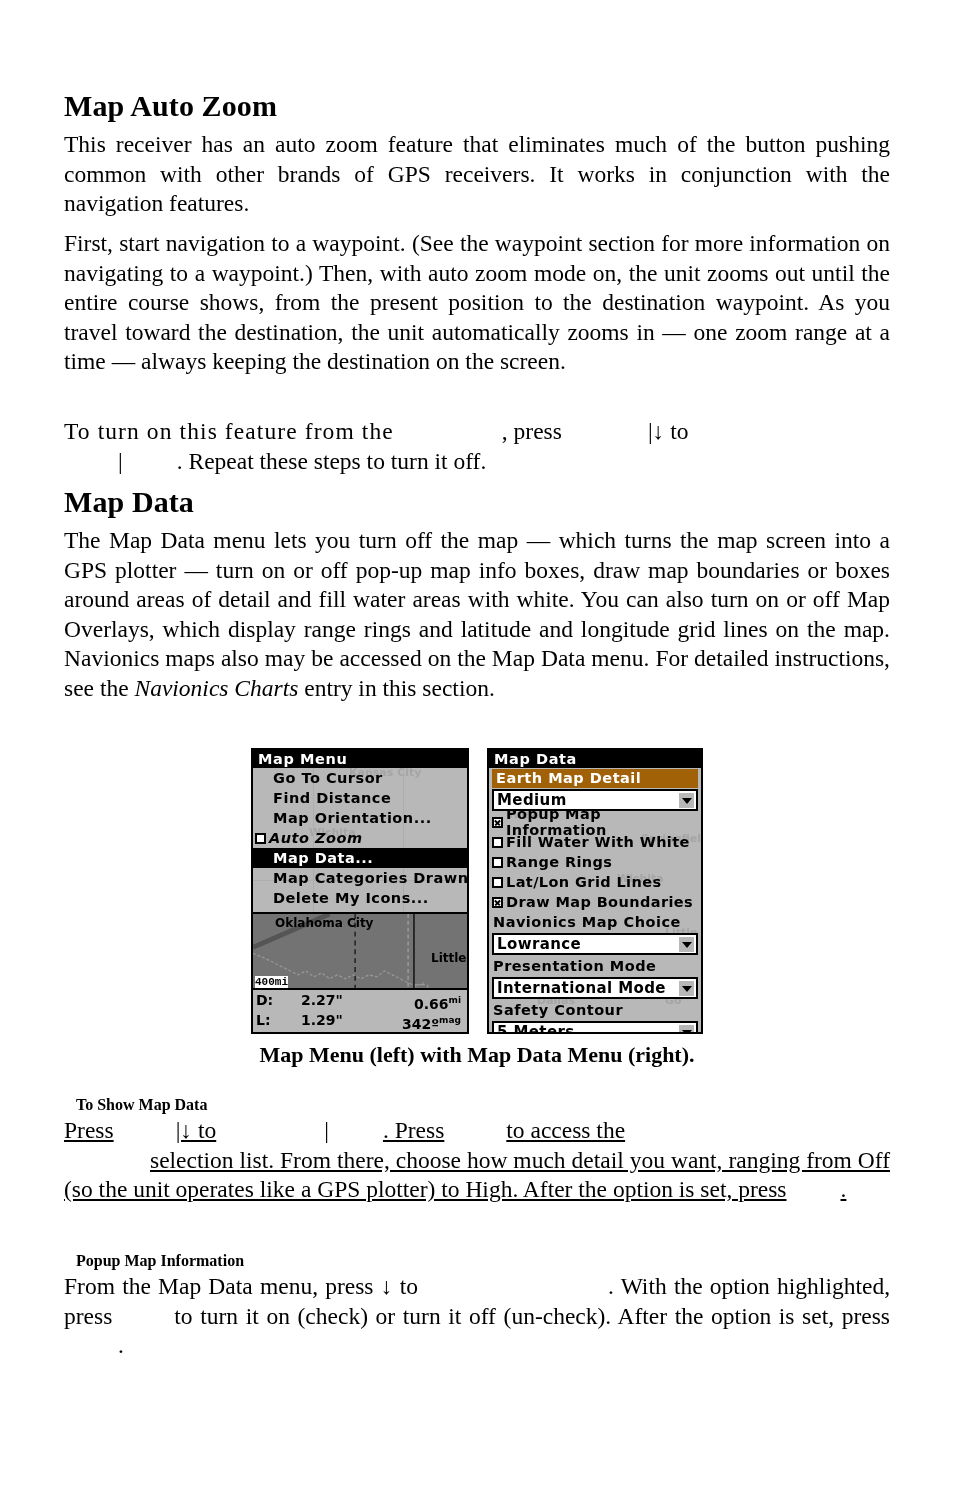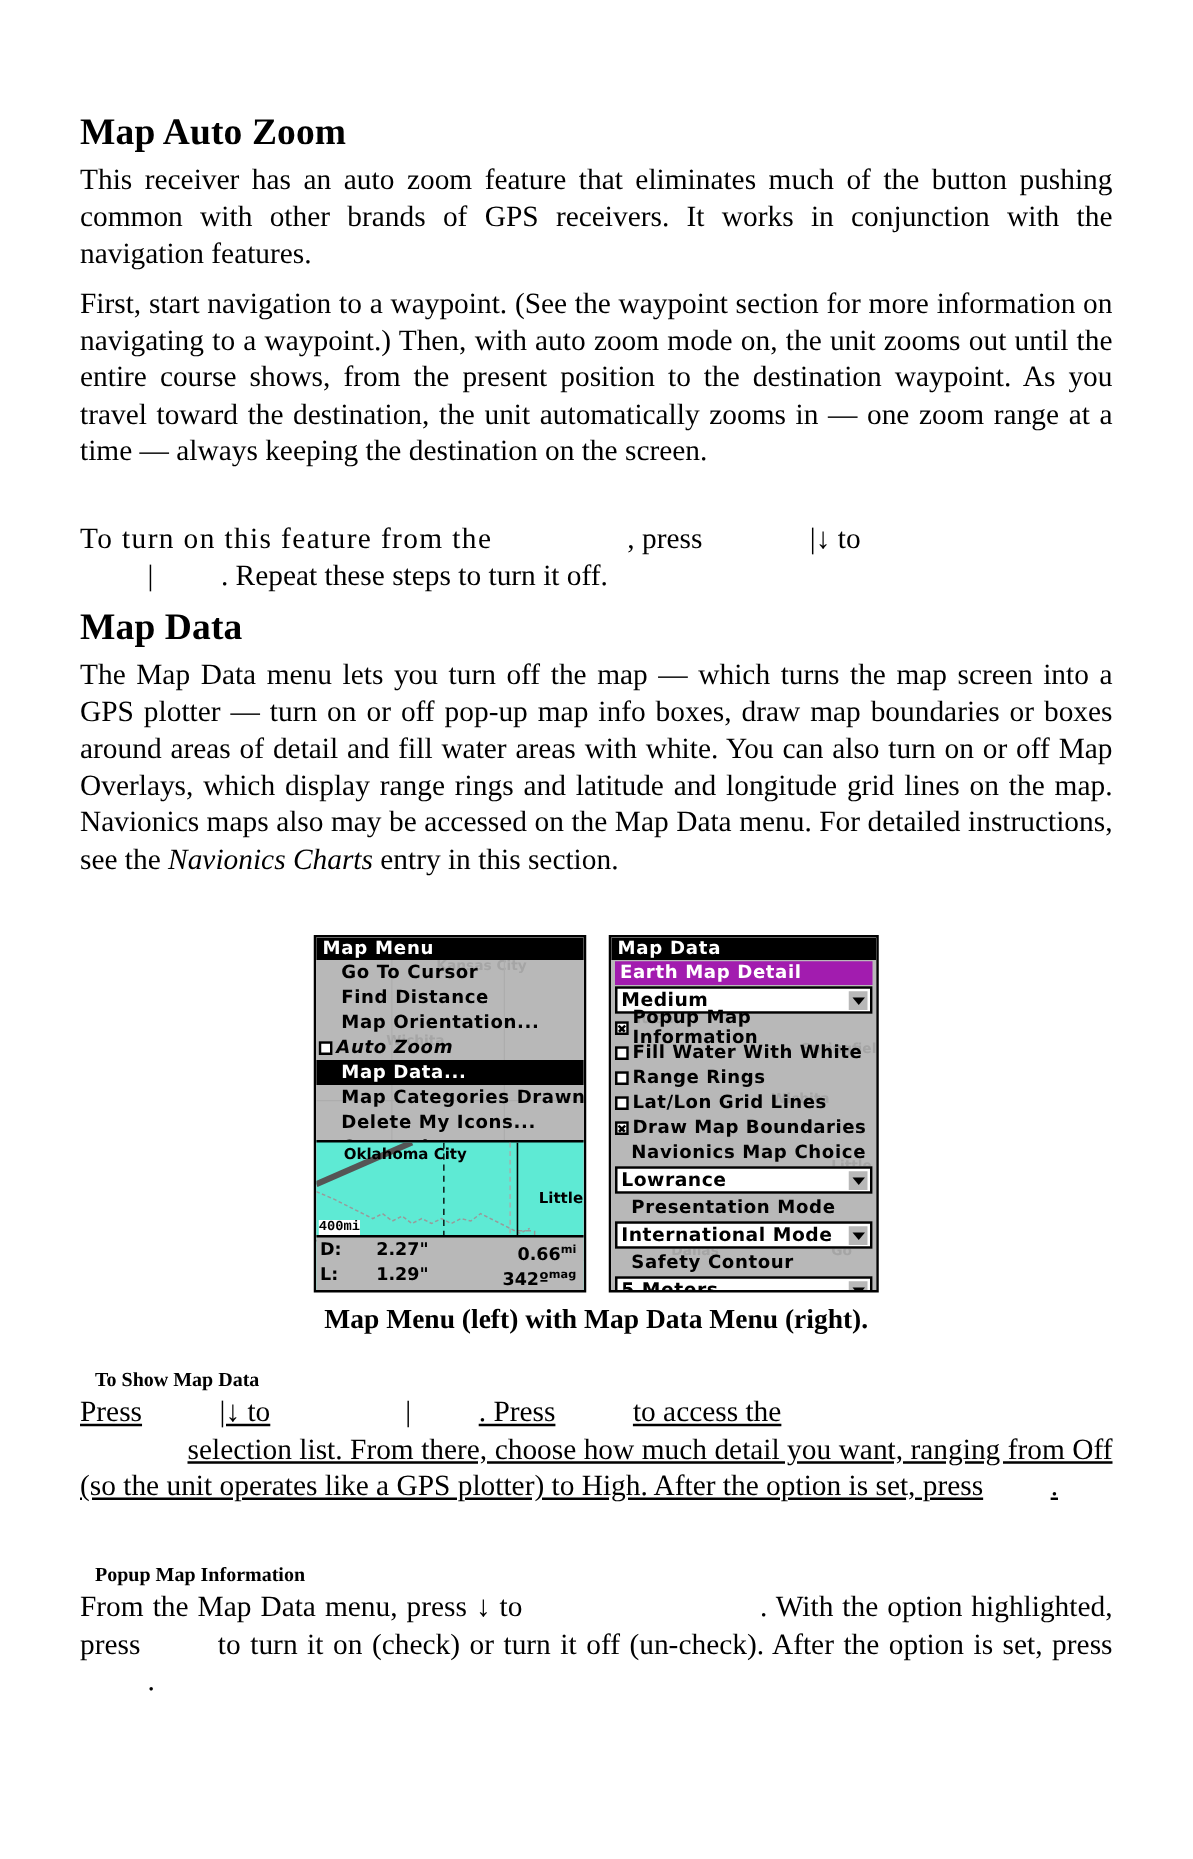--- a/index.html
+++ b/index.html
@@ -143,21 +143,21 @@
   }
   .cbox.on::before { transform: rotate(45deg); }
   .cbox.on::after  { transform: rotate(-45deg); }
 
   
   .mapview {
     position: absolute;
     left: 0; right: 0;
     top: 162px;
     bottom: 0;
-    background: #5eead4;
+    background: #737373;
     z-index: 4;
     border-top: 2px solid #000;
   }
   .mv-canvas { position: absolute; inset: 0; }
   .mv-label {
     position: absolute;
     font-size: 12px;
     font-weight: bold;
     color: #000;
     white-space: nowrap;
@@ -185,38 +185,38 @@
   .db-row { position: relative; height: 20px; line-height: 20px; }
   .db-k { position: absolute; left: 3px; }
   .db-v { position: absolute; left: 48px; }
   .db-v2 { position: absolute; right: 6px; text-align: right; }
   .sup { font-size: 9px; vertical-align: super; text-align: center; }
 
   
   .hdr-black {
     position: relative;
     z-index: 3;
-    background: #a21caf;
+    background: #a16207;
     color: #ffffff;
     font-size: 14.5px;
     font-weight: bold;
     height: 19px;
     line-height: 19px;
     padding-left: 4px;
     letter-spacing: 0.5px;
     margin: 1px 3px 0 3px;
   }
   .lbl-grey {
     position: relative;
     z-index: 3;
     font-size: 14.5px;
     font-weight: bold;
     height: 20px;
     line-height: 20px;
-    padding-left: 16px;
+    padding-left: 4px;
     letter-spacing: 0.5px;
     color: #000;
   }
   .combo {
     position: relative;
     z-index: 3;
     margin: 1px 3px 1px 3px;
     height: 22px;
     background: #ffffff;
     border: 2px solid #000000;

